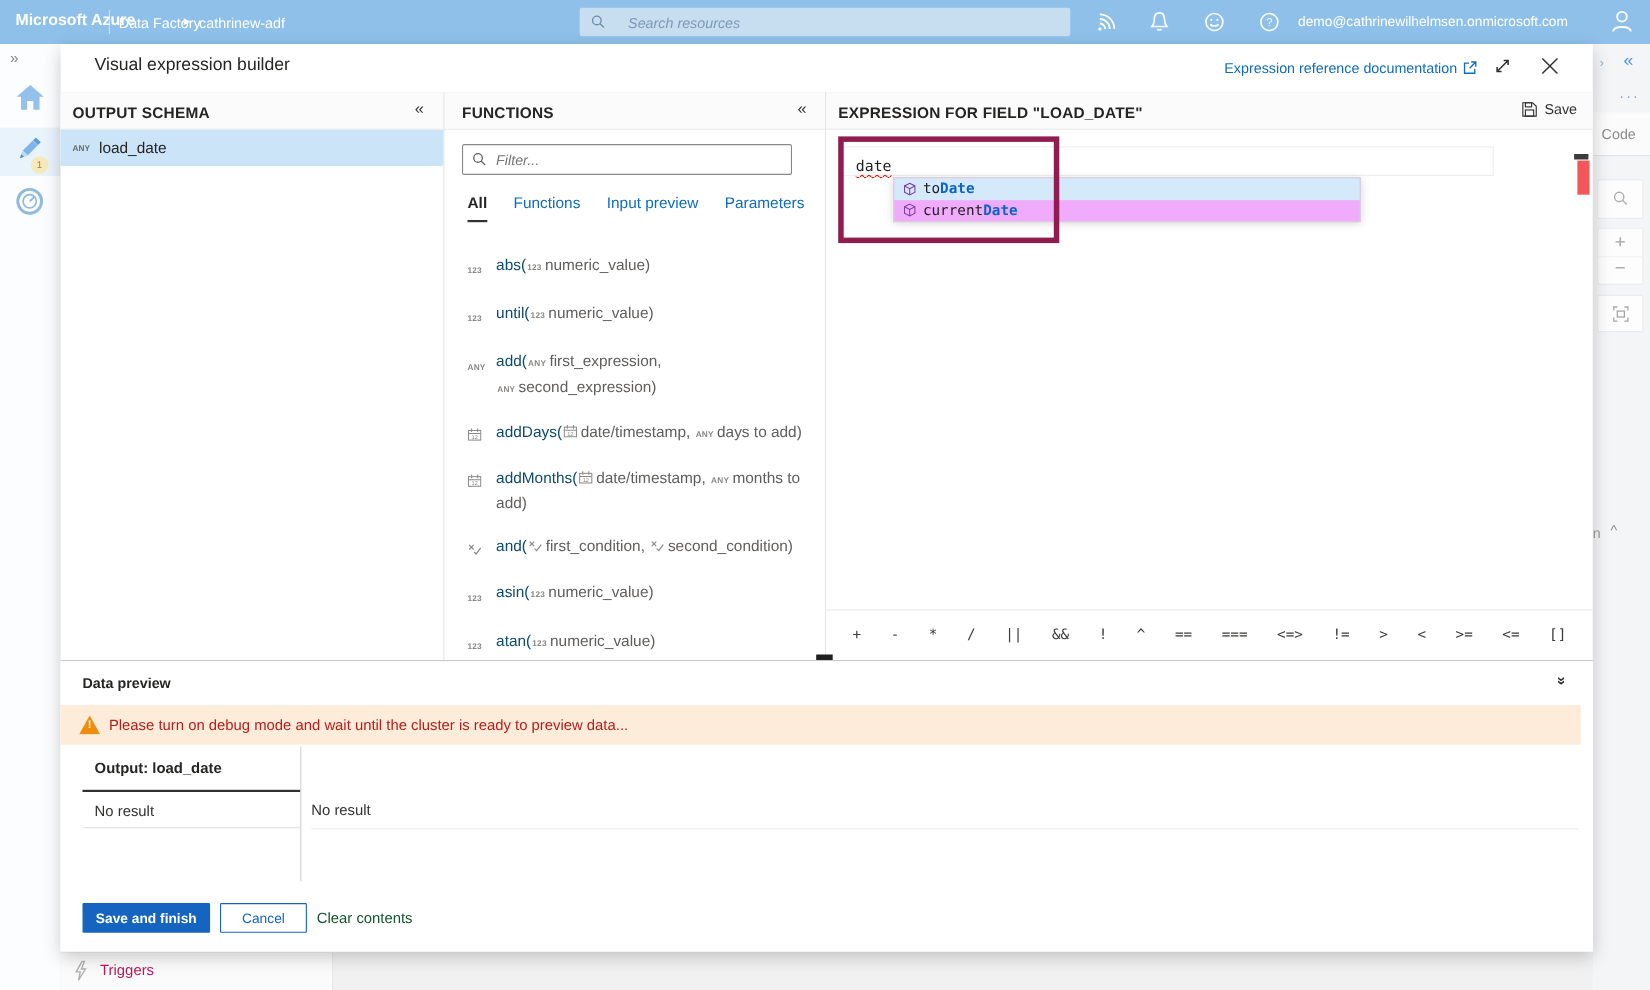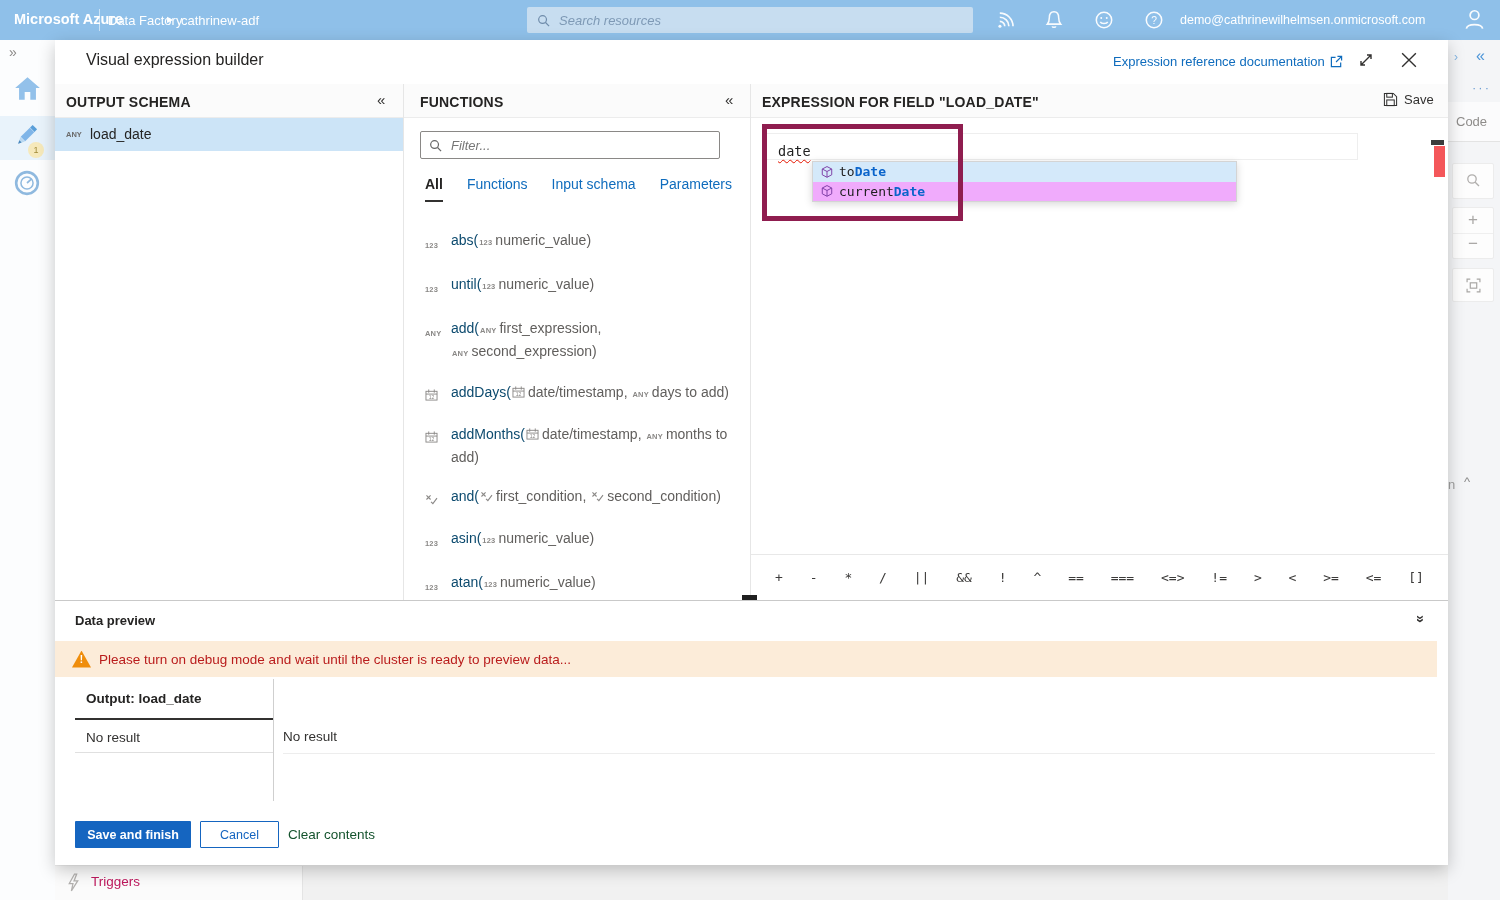--- a/index.html
+++ b/index.html
@@ -6,21 +6,21 @@
   html,body { width:1500px; height:900px; }
   body { font-family:"Liberation Sans", sans-serif; background:#f2f2f2; }
   #stage { position:relative; width:1500px; height:900px; overflow:hidden; background:#f1f1f1; }
 
   
   #topbar { position:absolute; left:0; top:0; width:1500px; height:40px; background:#8fc0e9; z-index:1; }
   .tb-brand { position:absolute; left:14px; top:11px; color:#fff; font-weight:bold; font-size:14.5px; }
   .tb-divider { position:absolute; left:99px; top:9px; width:1px; height:22px; background:rgba(255,255,255,.55); }
   .tb-crumb { position:absolute; top:13px; color:#fff; font-size:13px; }
   .tb-sep { position:absolute; left:167px; top:15px; color:#fff; font-size:8px; }
-  #tb-search { position:absolute; left:527px; top:7px; width:446px; height:26px; background:#c7ddf0; border:none; border-radius:2px; padding-left:32px; font-size:13px; font-style:italic; color:#5d7d9d; font-family:"Liberation Sans", sans-serif; }
+  #tb-search { position:absolute; left:527px; top:7px; width:446px; height:26px; background:#c7ddf0; border:none; border-radius:2px; padding-left:44px; font-size:13px; font-style:italic; color:#5d7d9d; font-family:"Liberation Sans", sans-serif; }
   #tb-search::placeholder { color:#7e99b5; font-style:italic; }
   .tb-searchicon { position:absolute; left:537px; top:13px; color:#6f8cab; z-index:2; }
   .tb-ic { position:absolute; top:9px; width:22px; height:22px; opacity:.95; }
   .tb-account { position:absolute; left:1180px; top:13px; color:#fff; font-size:12.5px; }
 
   #sidebar { position:absolute; left:0; top:40px; width:55px; height:860px; background:#fcfdfe; z-index:1; }
   .sb-expand { position:absolute; left:9px; top:4px; color:#8c8a88; font-size:14px; }
   .sb-item { position:absolute; left:0; width:55px; height:44px; }
   .sb-item.sel { background:#e9f3fb; }
   .sb-badge { position:absolute; left:28px; top:26px; width:16px; height:16px; border-radius:50%; background:#f6e9bb; color:#a08a39; font-size:9px; text-align:center; line-height:16px; }
@@ -291,21 +291,21 @@
       <svg viewBox="0 0 14 14" width="13" height="13" fill="none" stroke="#666" stroke-width="1.3">
           <circle cx="6" cy="6" r="4.2"></circle>
           <path d="M9.2 9.2 L13 13"></path>
         </svg>
     </span>
     <input id="fn-filter" placeholder="Filter..." style="">
   </div>
   <div id="fn-tabs">
     <span class="fn-tab active">All</span>
     <span class="fn-tab">Functions</span>
-    <span class="fn-tab">Input schema</span>
+    <span class="fn-tab">Input preview</span>
     <span class="fn-tab">Parameters</span>
   </div>
   <div id="fn-list">
       <div class="fn-item">
         <span class="fn-ret"><span class="ticon">123</span></span>
         <span class="fn-sig"><span class="fn-name">abs(</span><span class="ticon">123</span><span class="fn-part">numeric_value)</span></span>
       </div>
       <div class="fn-item">
         <span class="fn-ret"><span class="ticon">123</span></span>
         <span class="fn-sig"><span class="fn-name">until(</span><span class="ticon">123</span><span class="fn-part">numeric_value)</span></span>

